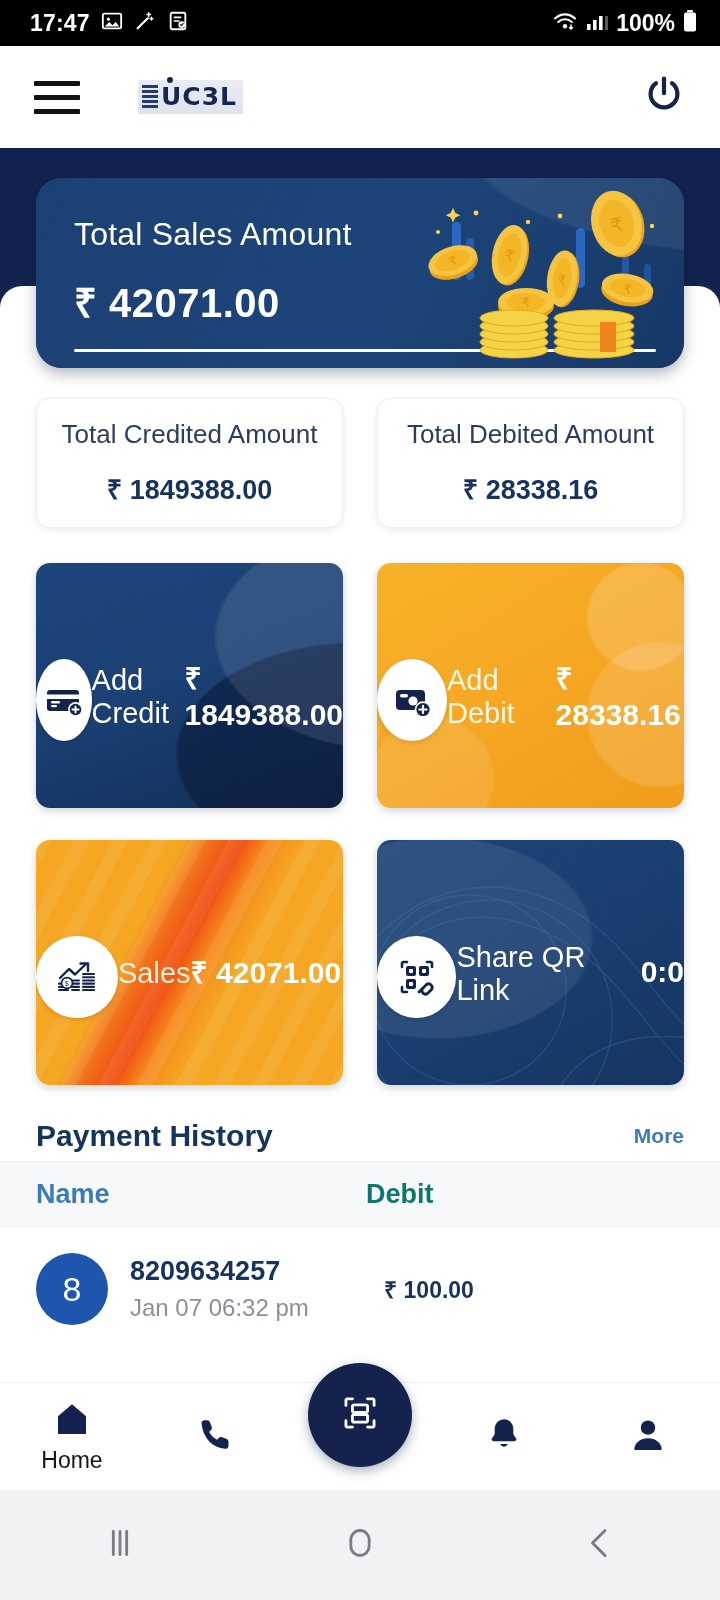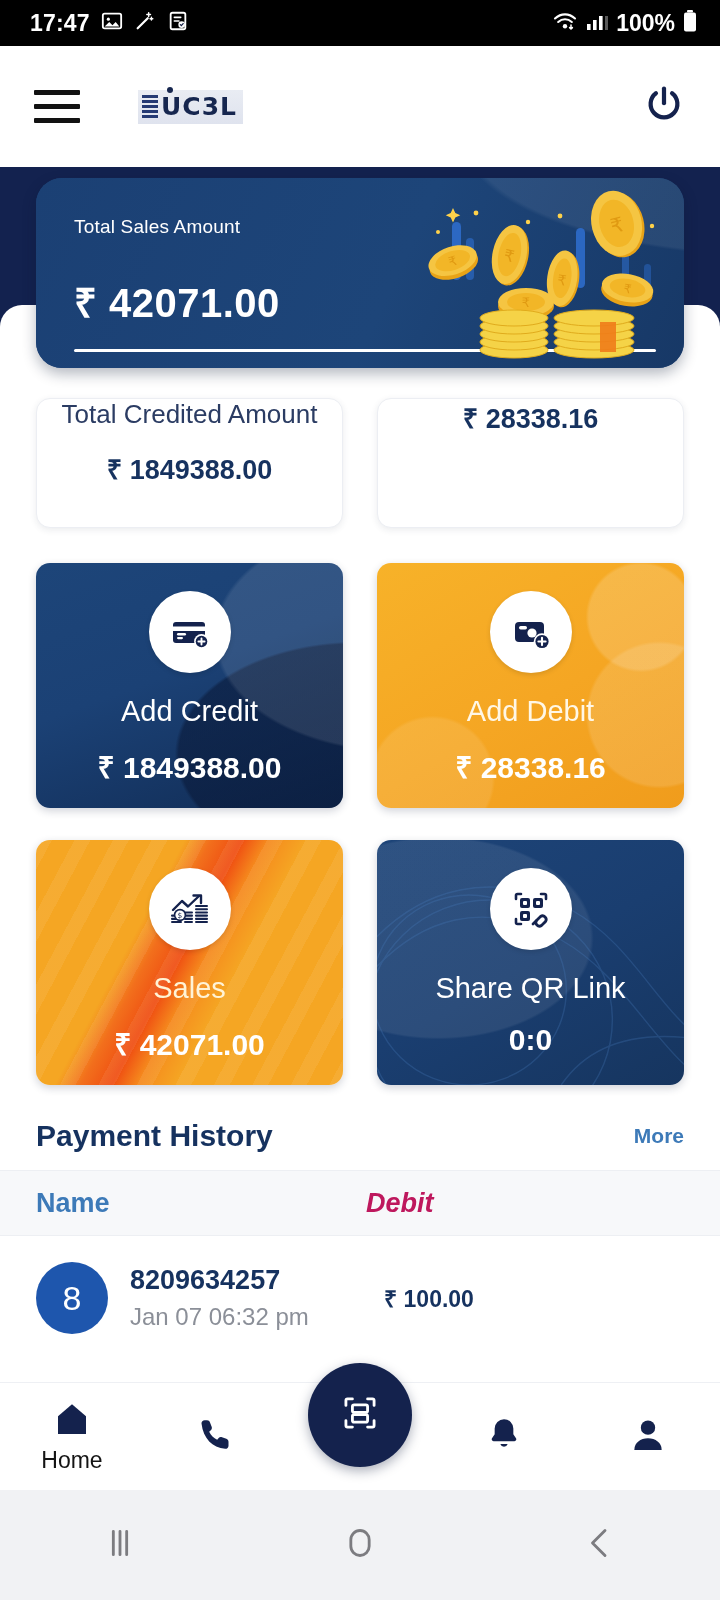--- a/index.html
+++ b/index.html
@@ -18,21 +18,21 @@
     padding:0 22px 0 30px;
   }
   .sb-left{ display:flex; align-items:center; gap:11px; }
   .sb-time{ font-size:23px; font-weight:700; letter-spacing:.2px; }
   .sb-right{ display:flex; align-items:center; gap:7px;text-align:center; }
   .sb-pct{ font-size:23px; font-weight:600; }
   .sb-ico{ display:block; }
 
   
   .appbar{
-    height:121px; background:#fff;
+    height:102px; background:#fff;
     display:flex; align-items:center; padding:0 34px;
   }
   .hamburger{ width:46px; display:flex; flex-direction:column; gap:9px; cursor:pointer;}
   .hamburger i{ display:block; height:5px; background:#121212; border-radius:1px; }
   .logo-wrap{ margin-left:58px; display:flex; align-items:center; }
   .logo{
     position:relative; padding:2px 6px 3px 4px;
     background:linear-gradient(#e9ecf3,#dfe3ee);
     display:flex; align-items:center; gap:3px;
   }
@@ -69,50 +69,50 @@
     box-shadow:0 6px 14px rgba(10,22,50,.30);
   }
   .sales-card .swirl{
     position:absolute; inset:0;
     background:
       radial-gradient(120% 150% at 115% -20%, rgba(255,255,255,.07) 0 40%, transparent 41%),
       linear-gradient(115deg,#1b4074 0%,#1d4579 55%,#173866 100%);
   }
   .sc-title{
     position:absolute; left:38px; top:38px;
-    font-size:19px; color:#fff; font-weight:400; letter-spacing:.2px;
+    font-size:32px; color:#fff; font-weight:400; letter-spacing:.2px;
   }
   .sc-amount{
     position:absolute; left:38px; top:96px;
     font-size:40px; color:#fff; font-weight:700; letter-spacing:.5px;
   }
   .sc-rule{
     position:absolute; left:38px; right:28px; bottom:16px;
     height:3px; background:#fff; border-radius:2px;
   }
   .coins{ position:absolute; right:6px; top:8px; }
 
   
   .summary{
     display:flex; gap:34px; margin:30px 36px 0 36px;
   }
   .sum-card{
     flex:1; height:130px; background:#fff; border-radius:14px;
     border:1px solid #eceef3; box-shadow:0 2px 7px rgba(30,40,70,.09);
-    display:flex; flex-direction:column; align-items:center; justify-content:flex-start; gap:20px;
+    display:flex; flex-direction:column; align-items:center; justify-content:center; gap:20px;
   }
   .sum-label{ font-size:26px; color:#2b3c63; font-weight:400; }
   .sum-value{ font-size:27px; color:#16325f; font-weight:700; }
 
   
   .tiles{ margin:35px 36px 0 36px; }
   .tile-row{ display:flex; gap:34px; margin-bottom:32px; }
   .tile{
     flex:1; height:245px; border-radius:14px; position:relative; overflow:hidden;
-    display:flex; flex-direction:column; align-items:center;
+    display:flex; flex-direction:row; align-items:center;
     box-shadow:0 3px 9px rgba(25,35,65,.20); cursor:pointer;
   }
   .tile-bg{ position:absolute; inset:0; }
   .tile-ico{
     position:relative; z-index:2; margin-top:28px;
     width:82px; height:82px; border-radius:50%; background:#fff;
     display:flex; align-items:center; justify-content:center;
     box-shadow:0 2px 5px rgba(0,0,0,.12);
   }
   .tile-label{
@@ -157,27 +157,27 @@
   .qr-lines{ position:absolute; inset:0; opacity:.5; }
 
   
   .ph-head{
     display:flex; align-items:center; justify-content:space-between;
     margin:34px 36px 0 36px;
   }
   .ph-title{ font-size:30px; color:#16325f; font-weight:700; }
   .ph-more{ font-size:21px; color:#3d7ab8; font-weight:700; cursor:pointer; }
   .ph-cols{
-    display:flex; align-items:center; height:66px; margin-top:17px;
+    display:flex; align-items:center; height:66px; margin-top:8px;
     background:#f7f8fa; border-top:1px solid #edeff3; border-bottom:1px solid #edeff3;
     padding:0 36px; font-size:27px; font-weight:700;
   }
   .c-name{ color:#3d7ab8; flex:0 0 330px; }
   .c-credit{ color:#3ca060; flex:1; text-align:left; }
-  .c-debit{ color:#be185d; flex:0 0 120px; text-align:left;font-style:italic; }
+  .c-debit{ color:#0f766e; flex:0 0 120px; text-align:left; }
 
   .ph-row{ display:flex; align-items:center; padding:26px 36px 0 36px; }
   .avatar{
     width:72px; height:72px; border-radius:50%; background:#1e56ad;
     color:#fff; font-size:34px; display:flex; align-items:center; justify-content:center;
     flex:0 0 72px;
   }
   .row-texts{ margin-left:22px; flex:0 0 236px; }
   .row-name{ font-size:27px; color:#16325f; font-weight:700; }
   .row-date{ font-size:24px; color:#8b8f98; margin-top:7px; }
@@ -385,20 +385,21 @@
       </svg>
     </div>
   </div>
 
   <div class="summary">
     <div class="sum-card">
       <div class="sum-label">Total Credited Amount</div>
       <div class="sum-value">₹ 1849388.00</div>
     </div>
     <div class="sum-card">
+      <div class="sum-label">Total Debited Amount</div>
       <div class="sum-value">₹ 28338.16</div>
     </div>
   </div>
 
   <div class="tiles">
     <div class="tile-row">
 
       <div class="tile t-credit">
         <div class="tile-bg"></div>
         <div class="tile-ico">

